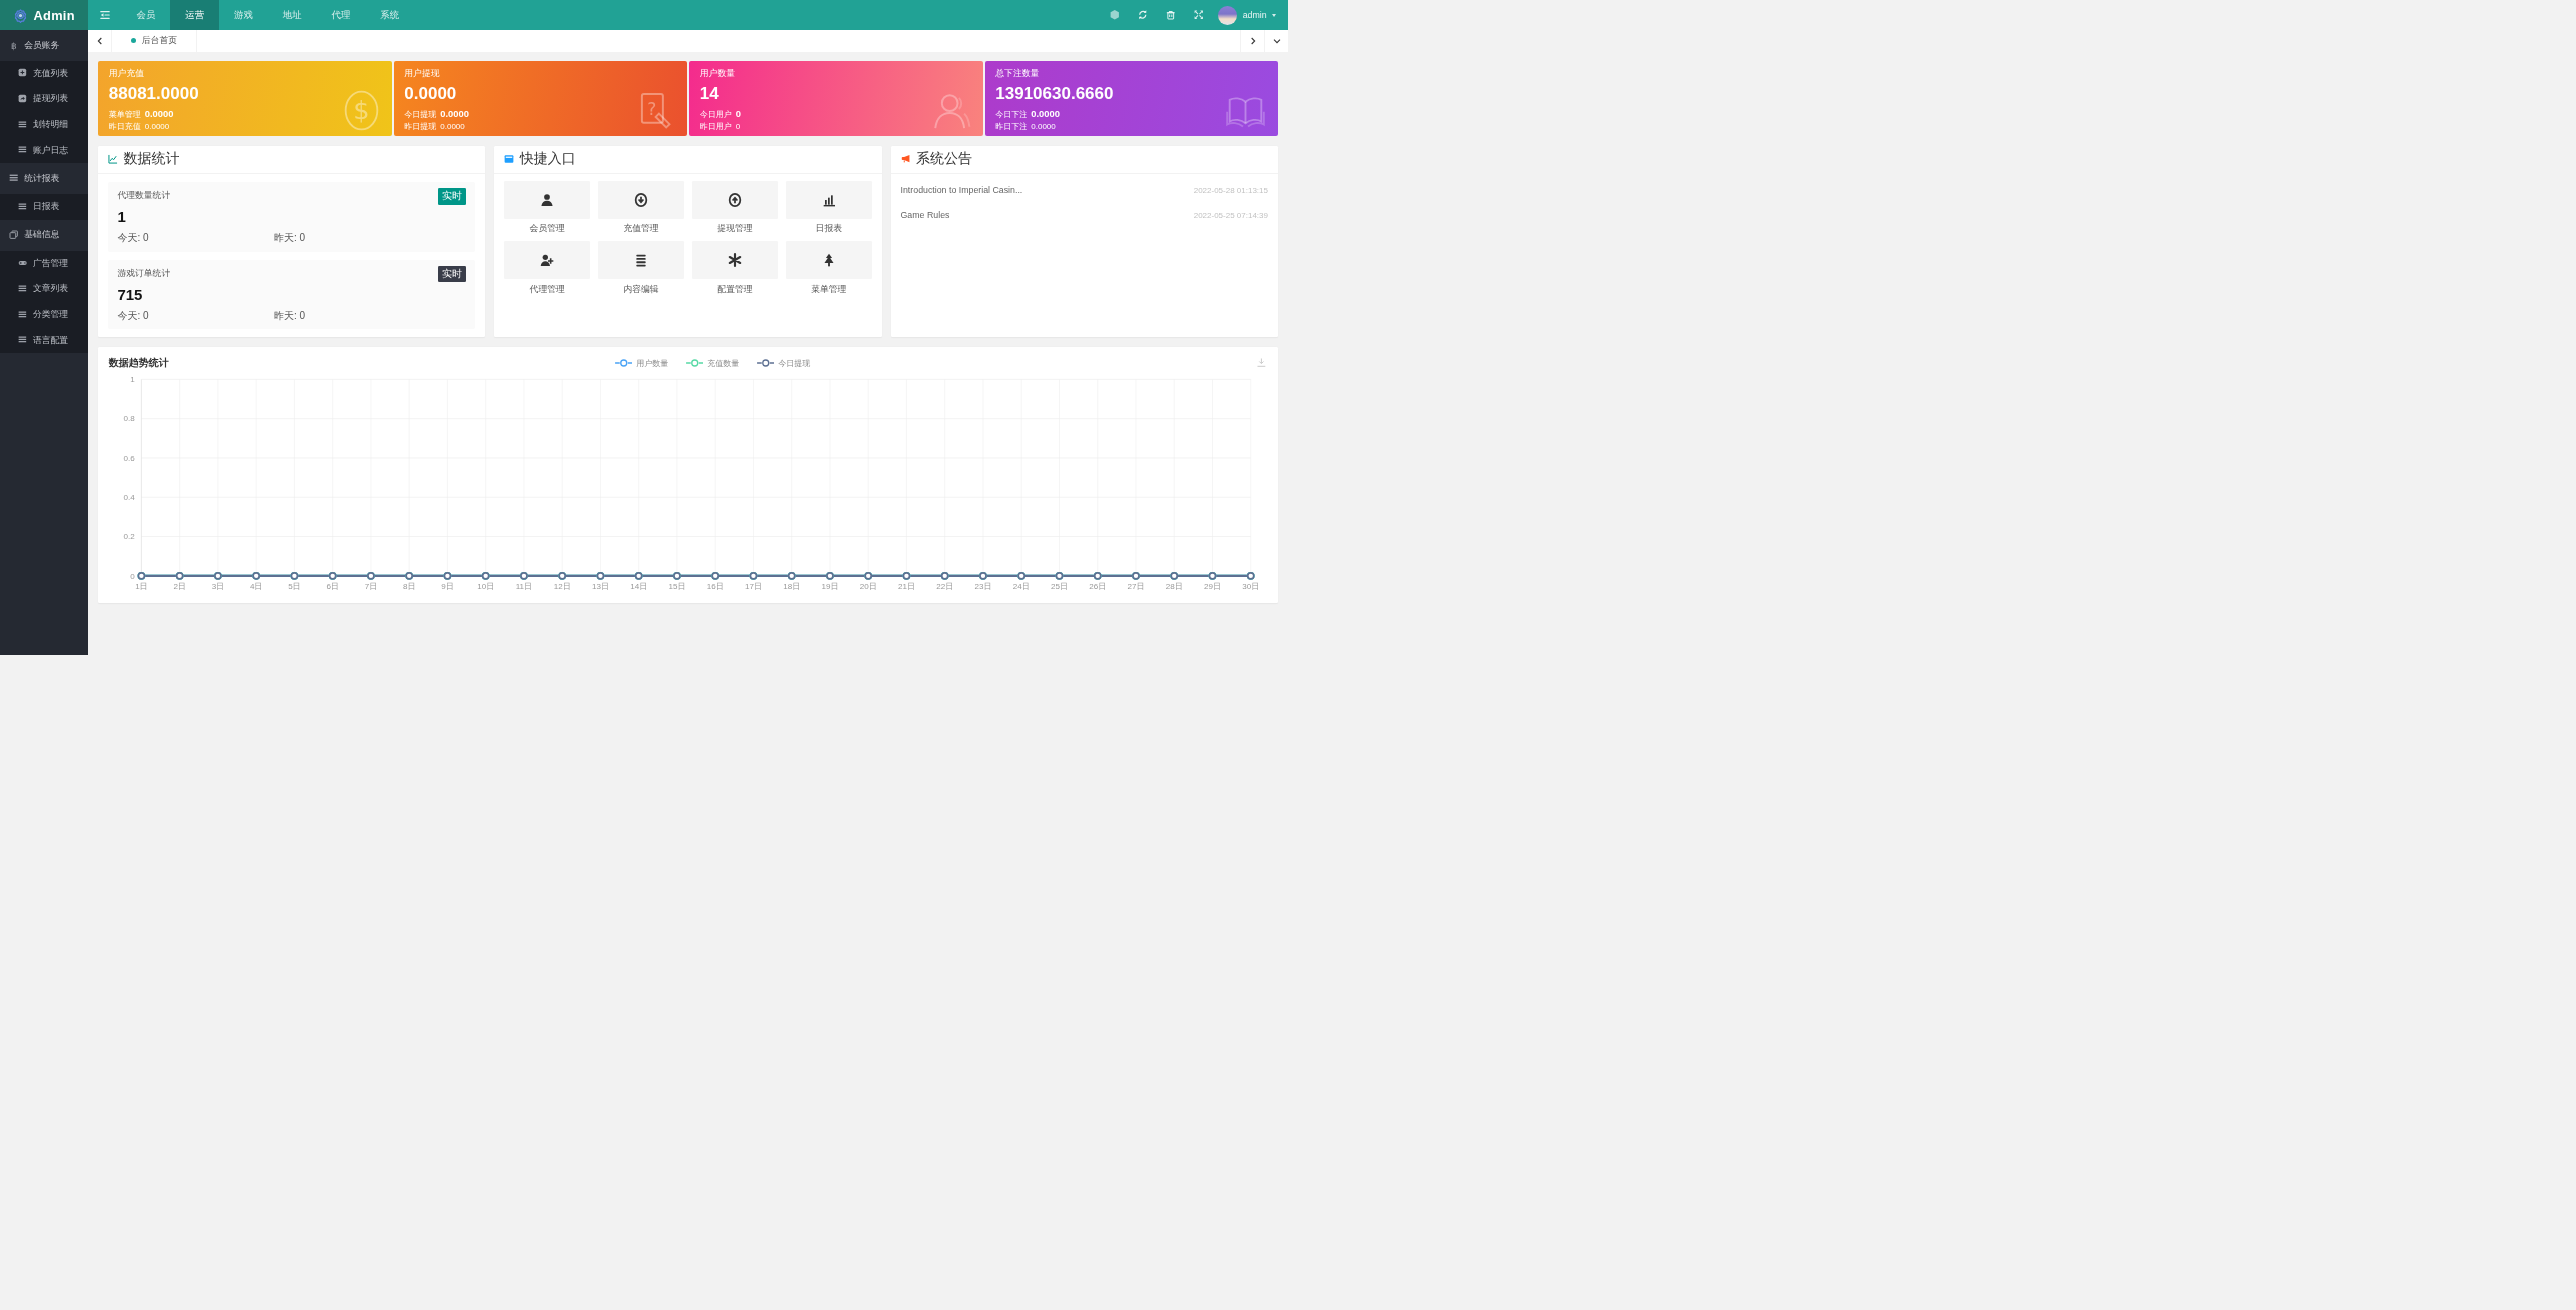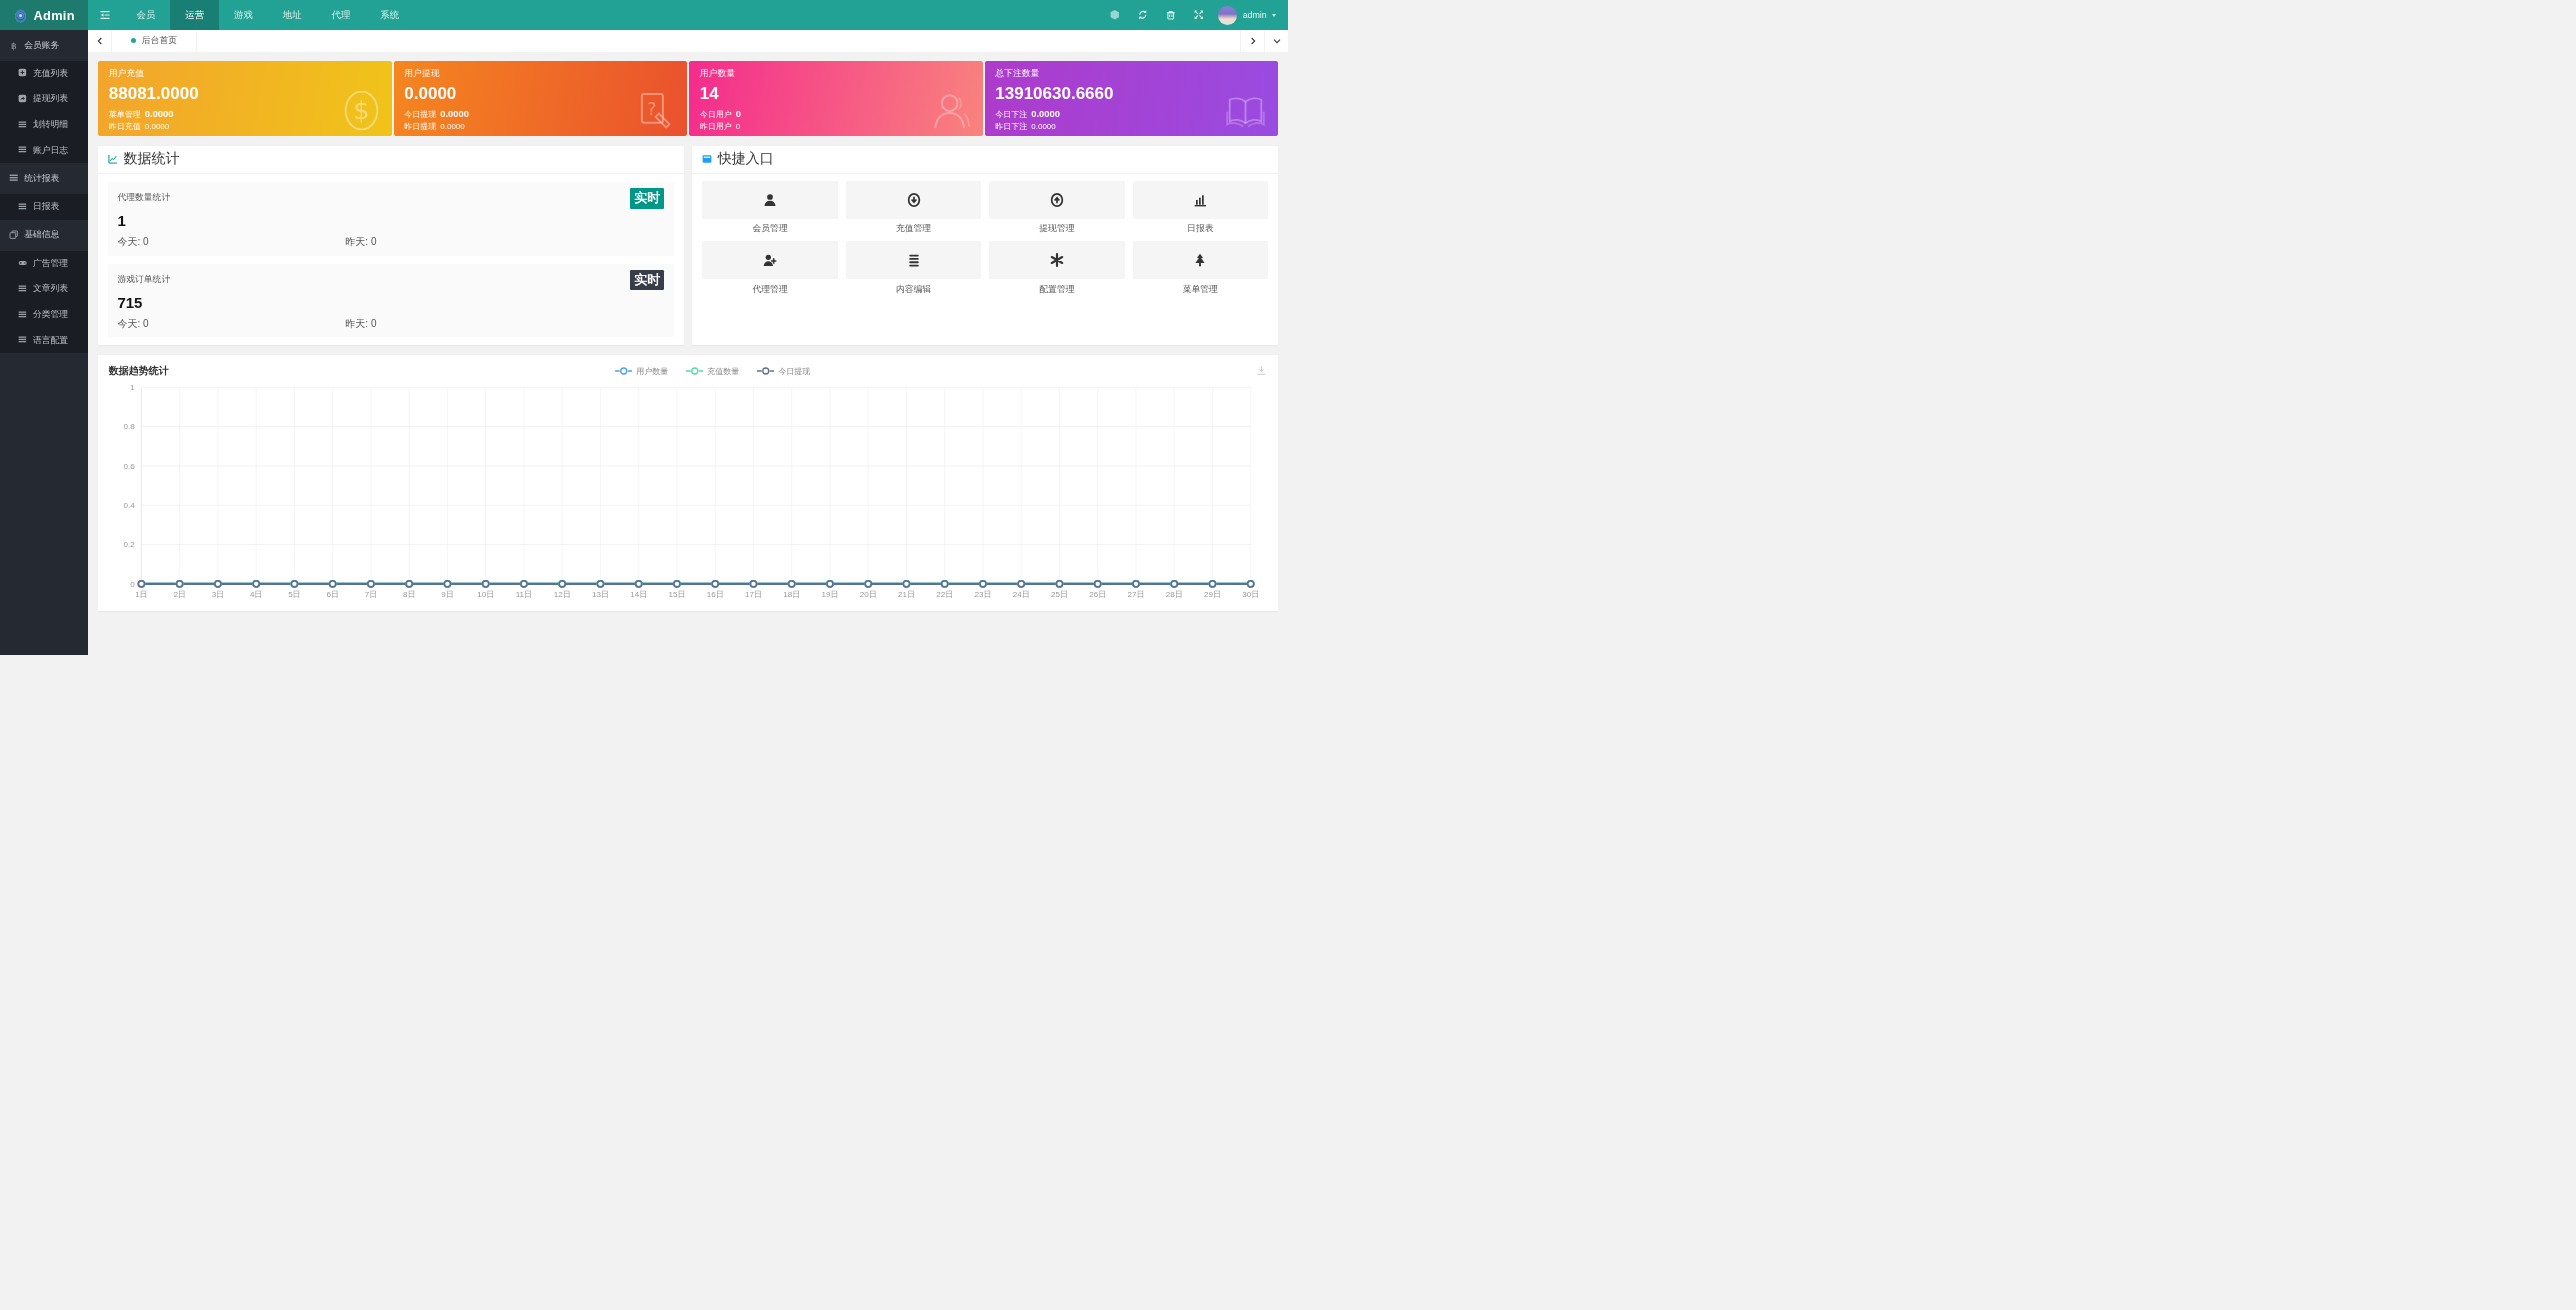--- a/index.html
+++ b/index.html
@@ -50,21 +50,21 @@
   .bigicon { position:absolute; right:10.8px; bottom:4px; opacity:.9; }
 
   .panels { display:flex; gap:8.8px; margin-top:10px; align-items:stretch; }
   .panel { flex:1; background:#fff; border-radius:1.3px; box-shadow:0 0.7px 1.3px rgba(0,0,0,.05); }
   .panel-h { height:28px; display:flex; align-items:center; gap:5.4px; padding:0 10px; border-bottom:0.7px solid #f2f2f2; font-size:14px; color:#333; }
   .panel-b { padding:8px 10px; }
 
   .statcard { background:#fafafa; border-radius:2px; padding:6px 9.4px 6.7px; }
   .statcard + .statcard { margin-top:8px; }
   .sc-top { display:flex; justify-content:space-between; align-items:center; font-size:8.8px; color:#555; }
-  .badge { font-size:13px; color:#fff; padding:1.3px 4px; border-radius:1.3px;font-weight:bold; }
+  .badge { font-size:10px; color:#fff; padding:1.3px 4px; border-radius:1.3px; }
   .sc-num { font-size:15px; font-weight:bold; color:#141414; margin:3.4px 0 6px; }
   .sc-row { display:flex; font-size:10px; color:#555; }
   .sc-row .y { margin-left:36%; }
 
   .quick-grid { display:grid; grid-template-columns:repeat(4,1fr); gap:6px 8px; padding:6.7px 10px 8.8px; }
   .qitem { text-align:center; cursor:pointer; }
   .qtile { background:#f5f5f5; height:38px; display:flex; align-items:center; justify-content:center; border-radius:1.3px; }
   .qlabel { font-size:8.8px; color:#555; margin-top:4.7px; }
 
   .notice-b { padding:4px 10px; }
@@ -467,20 +467,39 @@
                   <svg width="16" height="16" viewBox="0 0 24 24">
                     <path d="M12 2.5l4.6 6.5h-2.8l5 7.5H5.2l5-7.5H7.4z" fill="#333"></path>
                     <rect x="10.6" y="16.5" width="2.8" height="5" fill="#333"></rect>
                   </svg>
                 </div>
               <div class="qlabel">菜单管理</div>
             </div>
           </div>
         </div>
 
+        <div class="panel">
+          <div class="panel-h">
+            <svg width="10" height="10" viewBox="0 0 16 16">
+              <path d="M13.5 1.5L5 4.8H2.5A1.3 1.3 0 0 0 1.2 6.1v2.3a1.3 1.3 0 0 0 1.3 1.3H5l8.5 3.3z" fill="#FF5722"></path>
+              <path d="M5.2 10.2v3.2" stroke="#FF5722" stroke-width="1.6"></path>
+            </svg>
+            <span>系统公告</span>
+          </div>
+          <div class="notice-b">
+            <div class="notice-row">
+              <span class="notice-title">Introduction to Imperial Casin...</span>
+              <span class="notice-date">2022-05-28 01:13:15</span>
+            </div>
+            <div class="notice-row">
+              <span class="notice-title">Game Rules</span>
+              <span class="notice-date">2022-05-25 07:14:39</span>
+            </div>
+          </div>
+        </div>
       </div>
 
       <div class="chart-panel">
         <div class="chart-h">
           <span class="chart-title">数据趋势统计</span>
           <div class="legend">
             <span class="legend-item">
               <svg class="lg-marker" width="17.5" height="8" viewBox="0 0 26 12" style="color: rgb(74, 163, 245);">
                   <path d="M0 6h7M19 6h7" stroke="currentColor" stroke-width="2"></path>
                   <circle cx="13" cy="6" r="4.5" fill="#fff" stroke="currentColor" stroke-width="2"></circle>

